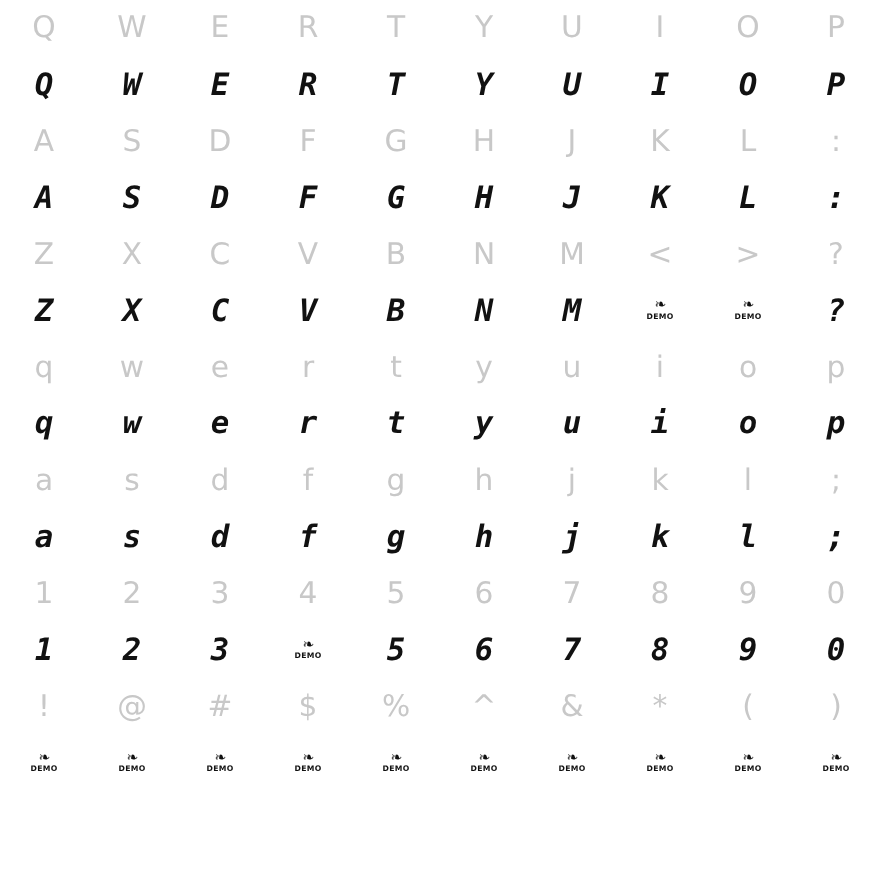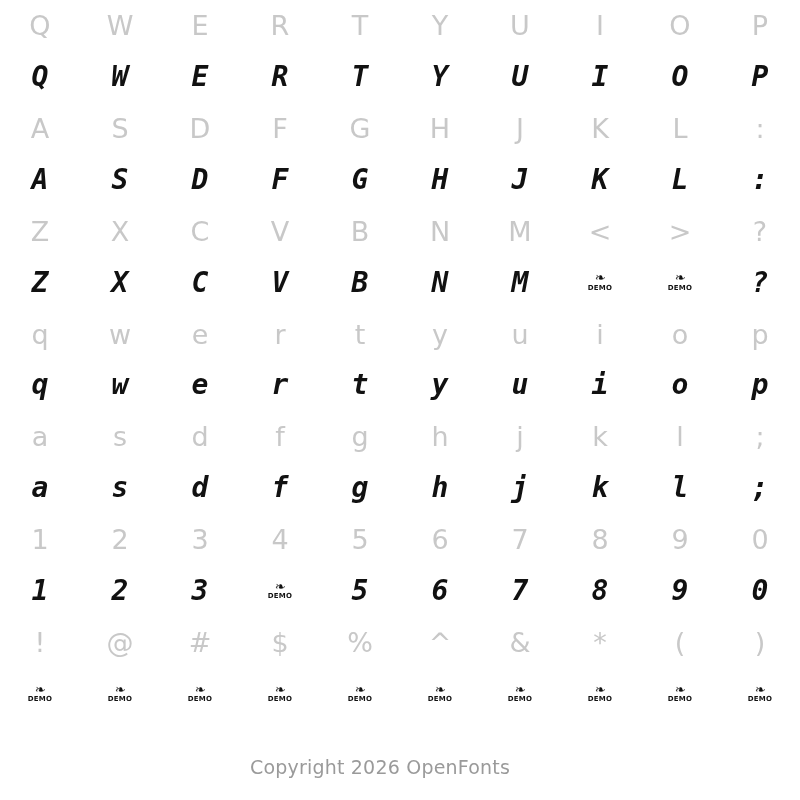--- a/index.html
+++ b/index.html
@@ -287,16 +287,13 @@
         </span>
       </div>
       <div class="cell row-dark-cell" style="color: rgb(17, 17, 17); font-size: 28px; font-weight: 700; font-style: italic; font-family: &quot;DejaVu Sans Mono&quot;, monospace;">
         <span class="demo-mark">
           <span class="petals">❧</span>
           <span class="word">DEMO</span>
         </span>
       </div>
     </div>
 
-  <div class="footer">
-    <span class="copy">Copyright 2026 OpenFonts</span>
-  </div>
 </div>
 
 </body></html>

